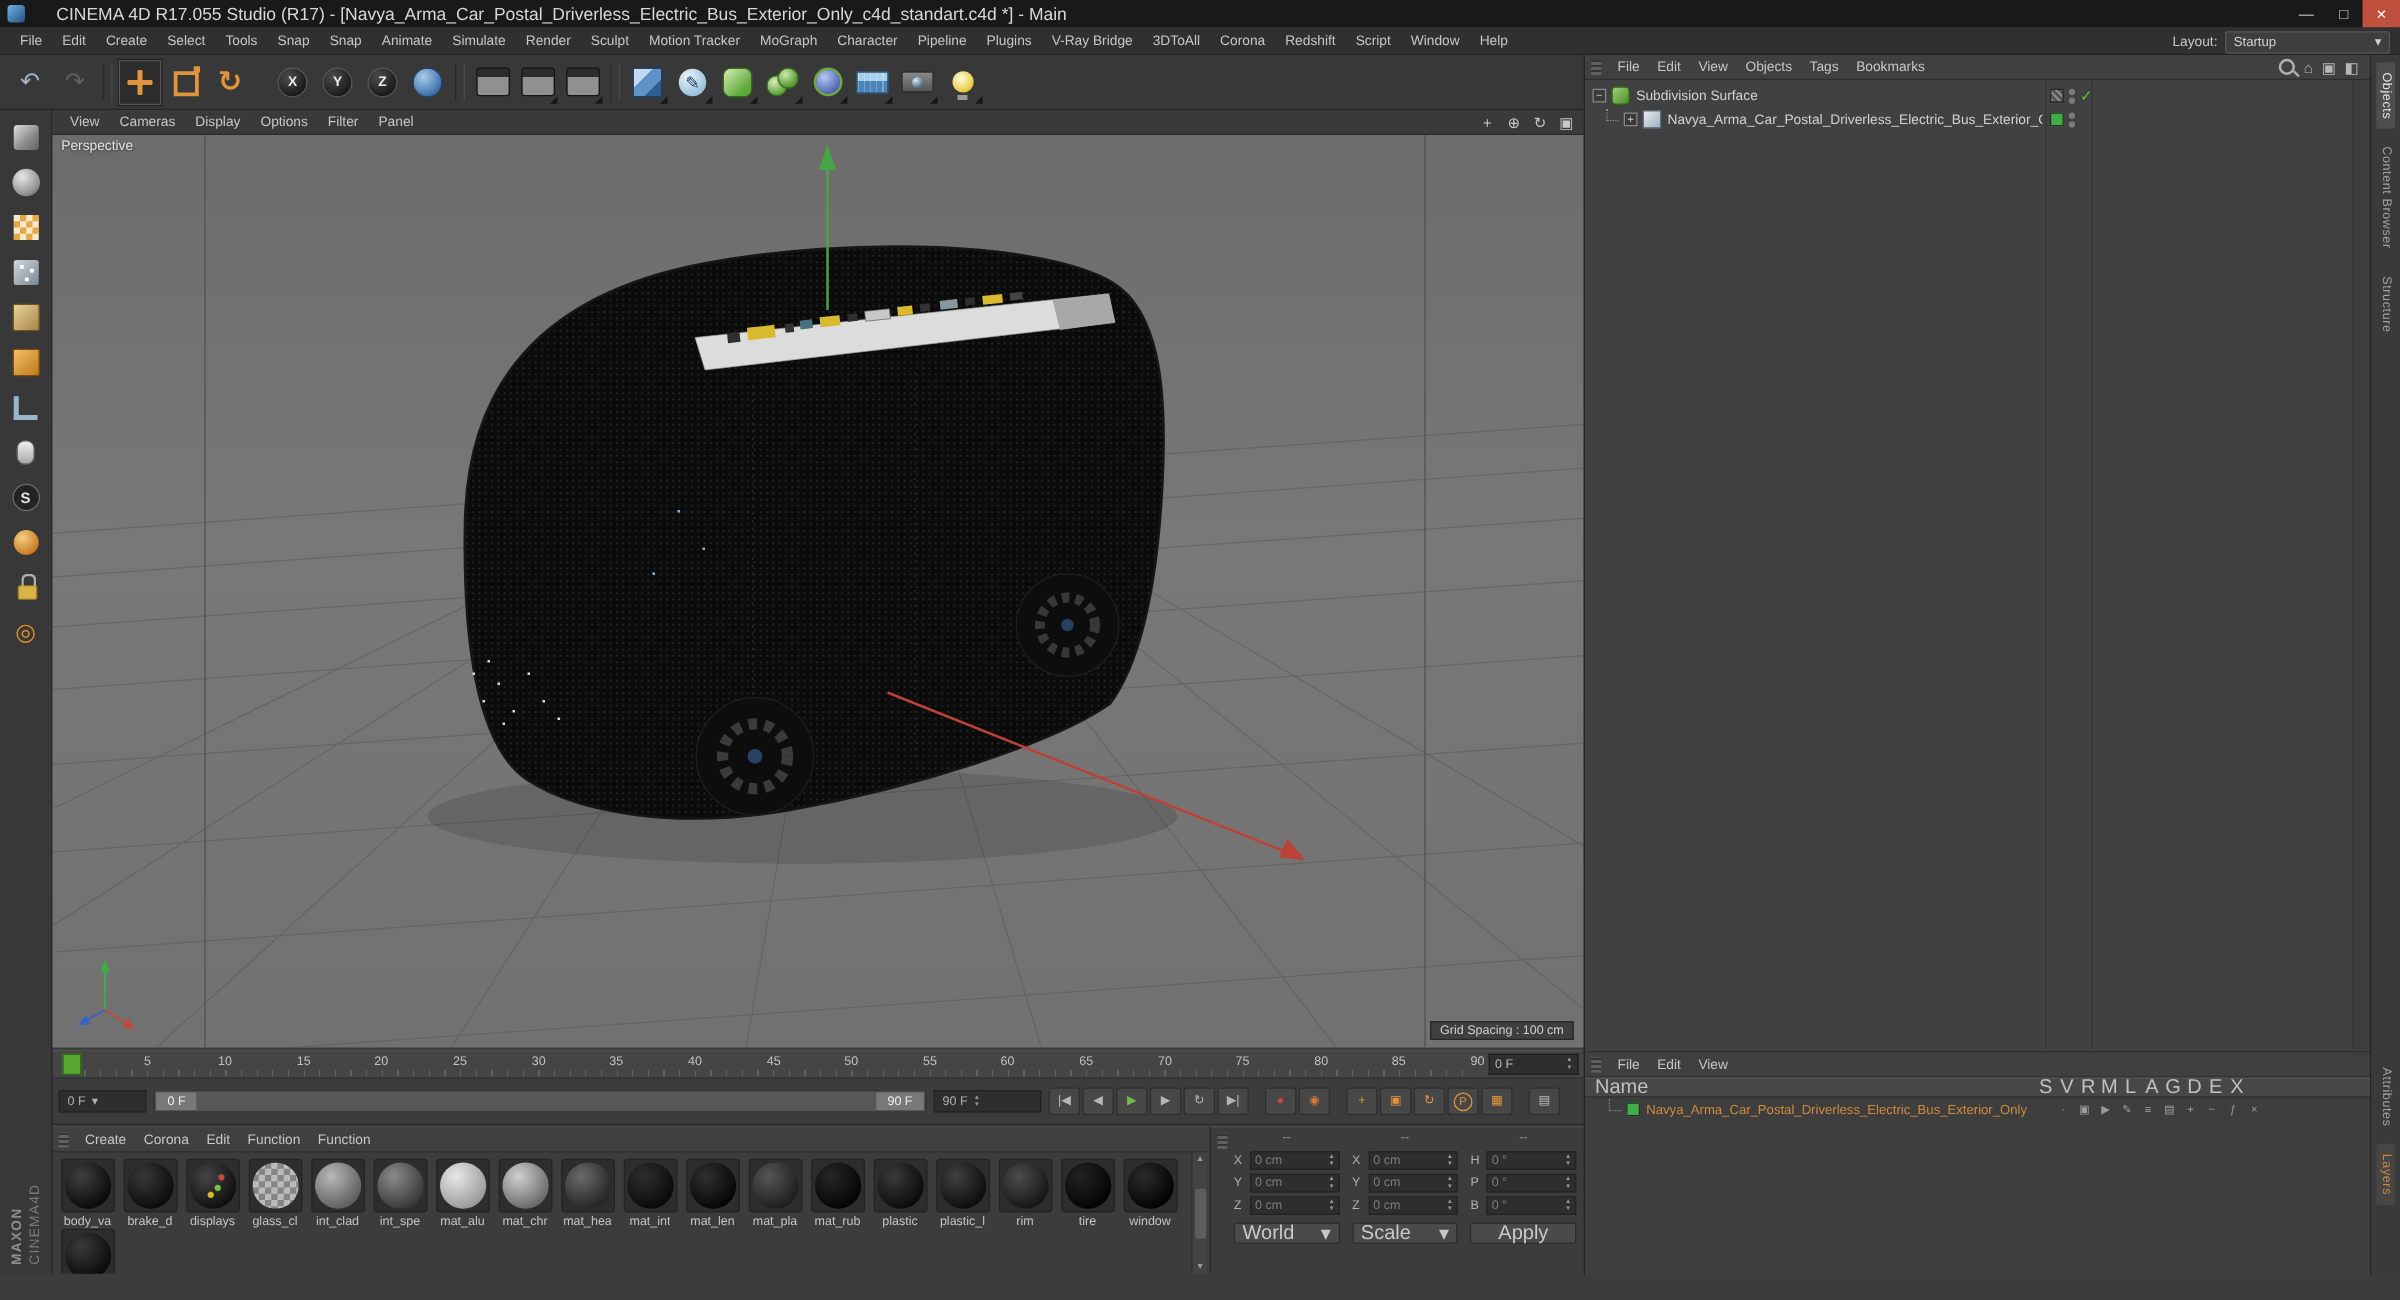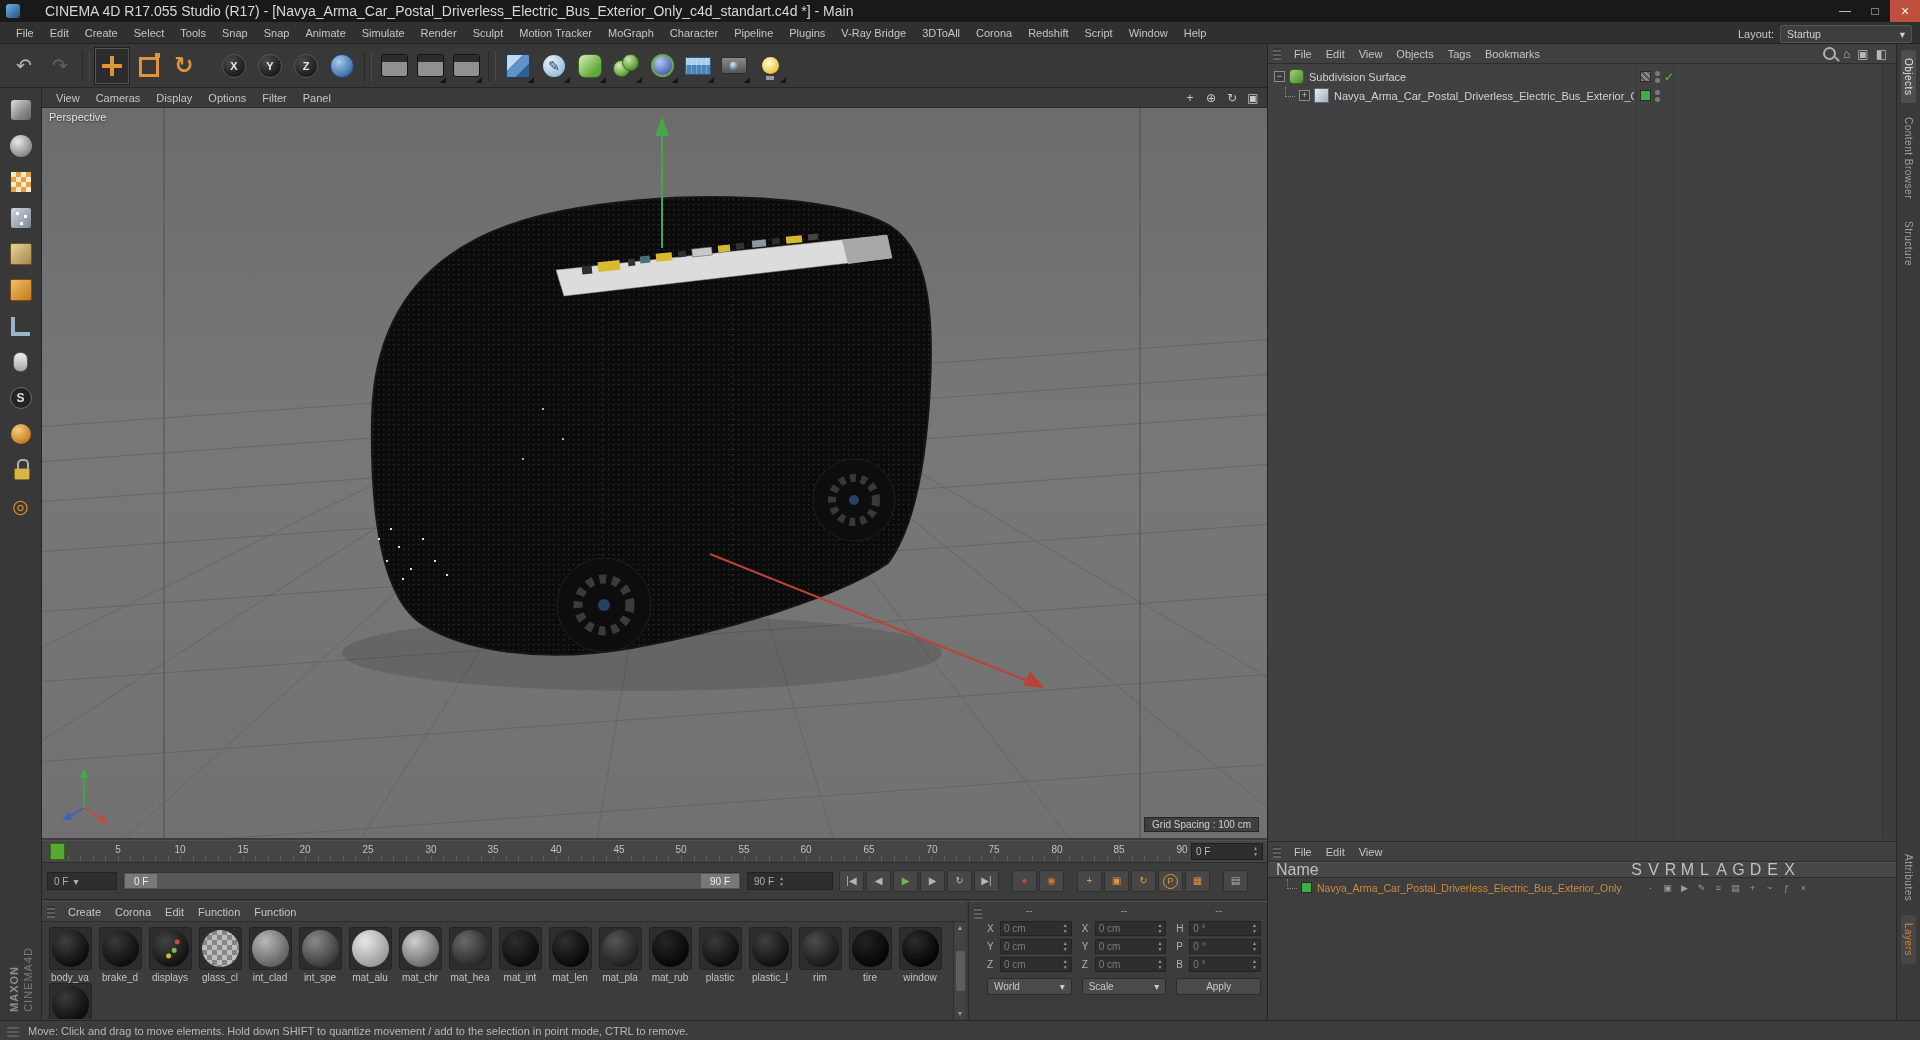--- a/index.html
+++ b/index.html
@@ -109,21 +109,21 @@
   .mscroll{position:absolute;right:0;top:20px;bottom:0;width:13px;background:#434343;border-left:1px solid #2e2e2e;display:flex;flex-direction:column;align-items:center;justify-content:space-between;font-size:7px;color:#999;padding:2px 0;box-sizing:border-box;}
   .mthumb{width:9px;height:40px;background:#5d5d5d;border-radius:2px;}
   
   #coords{position:absolute;top:901px;left:968px;width:299px;height:118px;background:#3c3c3c;border-top:1px solid #4c4c4c;border-left:1px solid #292929;box-sizing:border-box;padding:3px 6px 0 18px;}
   #coords .grip{position:absolute;left:5px;top:5px;}
   .cgrid{display:grid;grid-template-columns:1fr 1fr 1fr;column-gap:10px;row-gap:3px;}
   .chead{font-size:10px;color:#9a9a9a;text-align:center;height:13px;}
   .crow{display:flex;align-items:center;gap:4px;}
   .clabel{width:9px;font-size:10px;color:#b0b0b0;}
   .cinput{flex:1;height:15px;background:#2e2e2e;border:1px solid #232323;color:#7c7c7c;font-size:10px;display:flex;align-items:center;justify-content:space-between;padding:0 3px;box-sizing:border-box;}
-  .cfoot{height:17px;margin-top:3px;background:#4a4a4a;border:1px solid #2c2c2c;border-radius:2px;font-size:10px;color:#c8c8c8;display:flex;align-items:center;justify-content:space-between;padding:0 6px;box-sizing:border-box;}
+  .cfoot{height:17px;margin-top:3px;background:#4a4a4a;border:1px solid #2c2c2c;border-radius:2px;font-size:16px;color:#c8c8c8;display:flex;align-items:center;justify-content:space-between;padding:0 6px;box-sizing:border-box;}
   .cfoot.apply{justify-content:center;}
   
   #om{position:absolute;top:44px;left:1267px;width:629px;height:797px;background:#414141;border-left:1px solid #232323;box-sizing:border-box;}
   .om-body{position:relative;height:775px;padding-top:3px;box-sizing:border-box;}
   .om-colsep1{position:absolute;left:368px;top:0;bottom:0;width:1px;background:#373737;}
   .om-colsep2{position:absolute;left:405px;top:0;bottom:0;width:1px;background:#373737;}
   .om-scroll{position:absolute;right:0;top:0;bottom:0;width:13px;background:#3d3d3d;border-left:1px solid #333;}
   .om-row{display:flex;align-items:center;height:19px;padding-left:6px;font-size:11px;color:#d2d2d2;position:relative;}
   .om-row .lbl{max-width:300px;overflow:hidden;white-space:nowrap;}
   .exp{width:11px;height:11px;border:1px solid #8a8a8a;background:#3a3a3a;color:#ccc;font-size:9px;line-height:9px;text-align:center;margin-right:4px;flex:0 0 auto;box-sizing:border-box;}
@@ -921,18 +921,14 @@
     <span class="vtab">Attributes</span>
         <span class="vtab active-orange">Layers</span>
       </div>
   </div>
 
   <div id="branding">
     <span class="brand">MAXON</span>
     <span class="brand b2">CINEMA4D</span>
   </div>
 
-  <div id="statusbar">
-    <span class="sgrip"></span>
-    <span>Move: Click and drag to move elements. Hold down SHIFT to quantize movement / add to the selection in point mode, CTRL to remove.</span>
-  </div>
 
 </div>
 
 </body></html>

